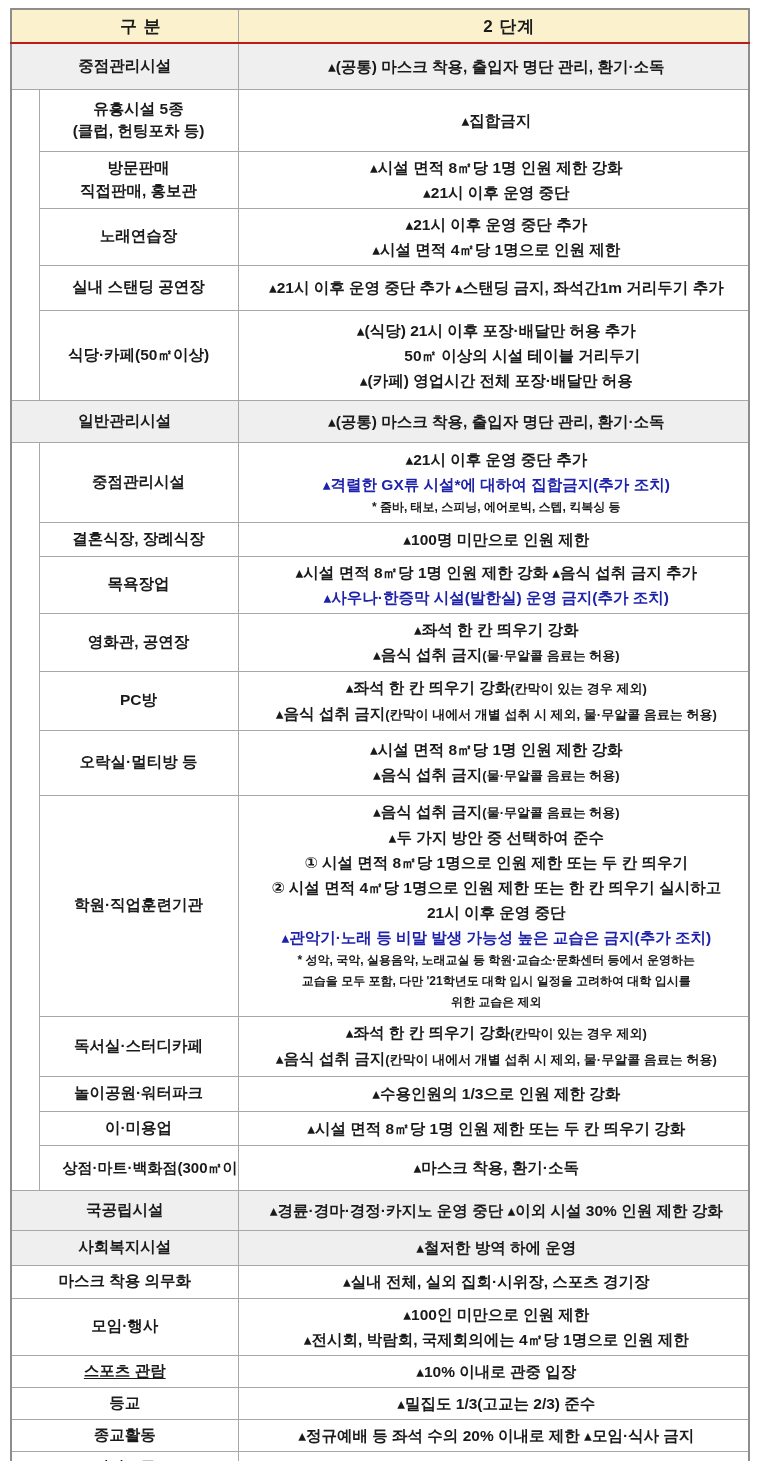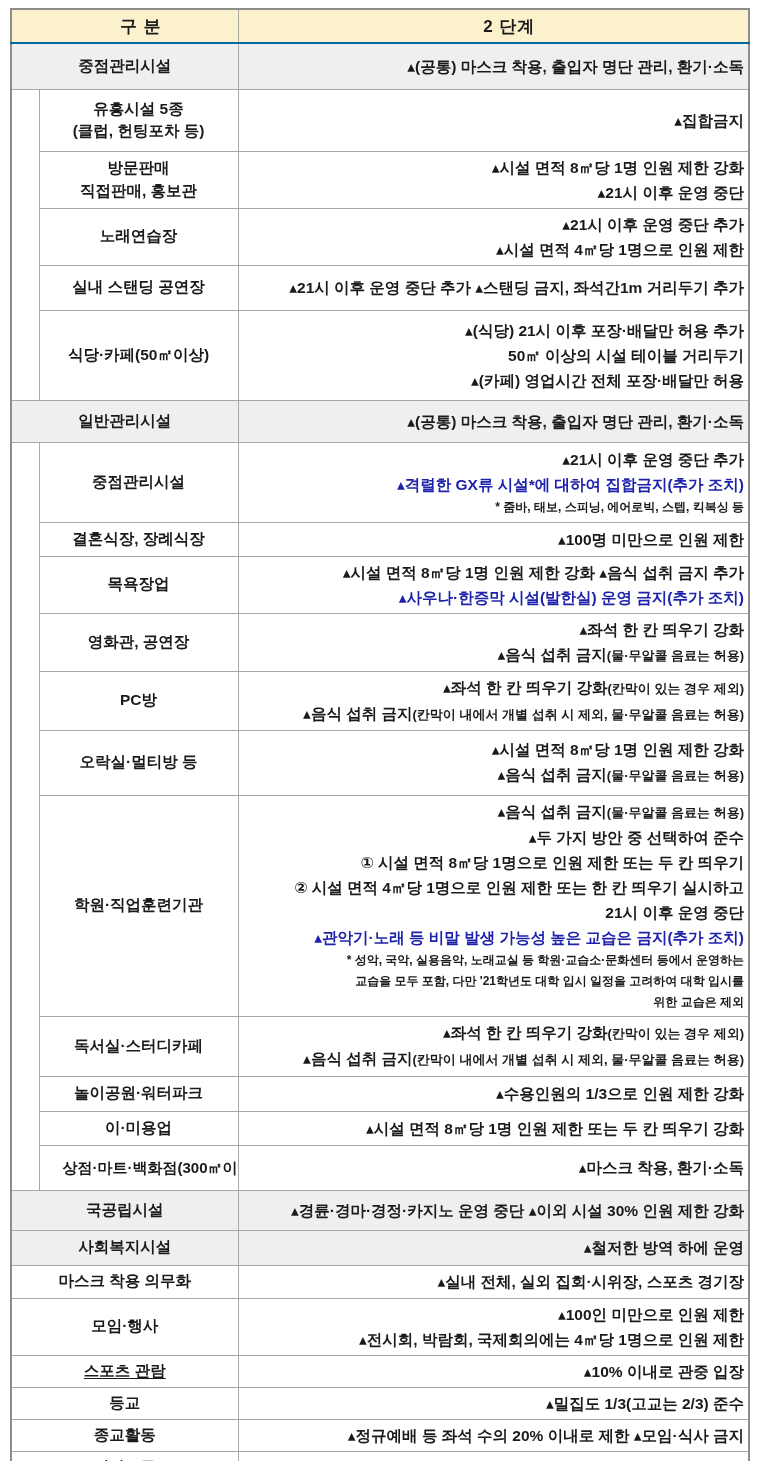--- a/index.html
+++ b/index.html
@@ -16,33 +16,33 @@
   }
   table.dist td{
     border:1px solid #a8a8a8;
     vertical-align:middle;
     box-sizing:border-box;
     overflow:hidden;
   }
   tr.header-row td{
     background:var(--header-bg,#fbf1cc);
     text-align:center;font-weight:700;font-size:17px;
-    border-bottom:2px solid #0369a1;
+    border-bottom:2px solid #b91c1c;
     letter-spacing:1px;
     padding-left:33px;
   }
   td.indent{background:#ffffff;}
   td.label{
     text-align:center;font-weight:700;font-size:15.5px;line-height:1.45;
     padding:2px 8px;
   }
   td.label.clip{white-space:nowrap;padding:2px 0 2px 2px;text-align:right;font-size:15px;}
   tr.sec td{background:var(--section-bg,#efefef);}
   td.content{
-    font-weight:700;font-size:15.5px;text-align:right;
+    font-weight:700;font-size:15.5px;text-align:center;
     padding:3px 4px 3px 10px;
   }
   .cline{line-height:25px;white-space:nowrap;}
   .cline .small{font-size:13px;}
   .cline.blue{color:var(--blue,#1e22aa);}
   .cline.foot{font-size:12px;line-height:21px;font-weight:600;}
   .u{text-decoration:underline;text-underline-offset:2px;}
 </style>
 </head>
 <body>

